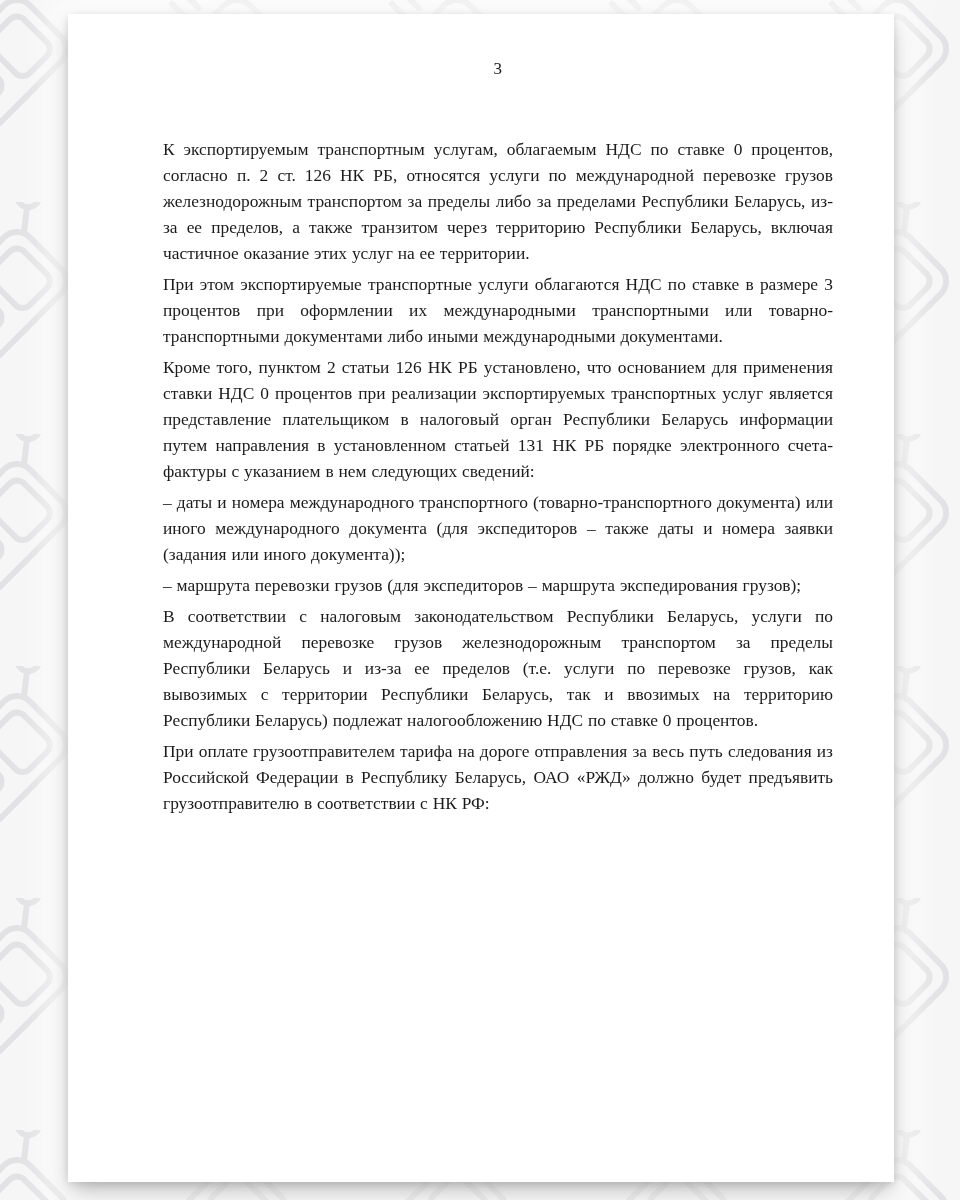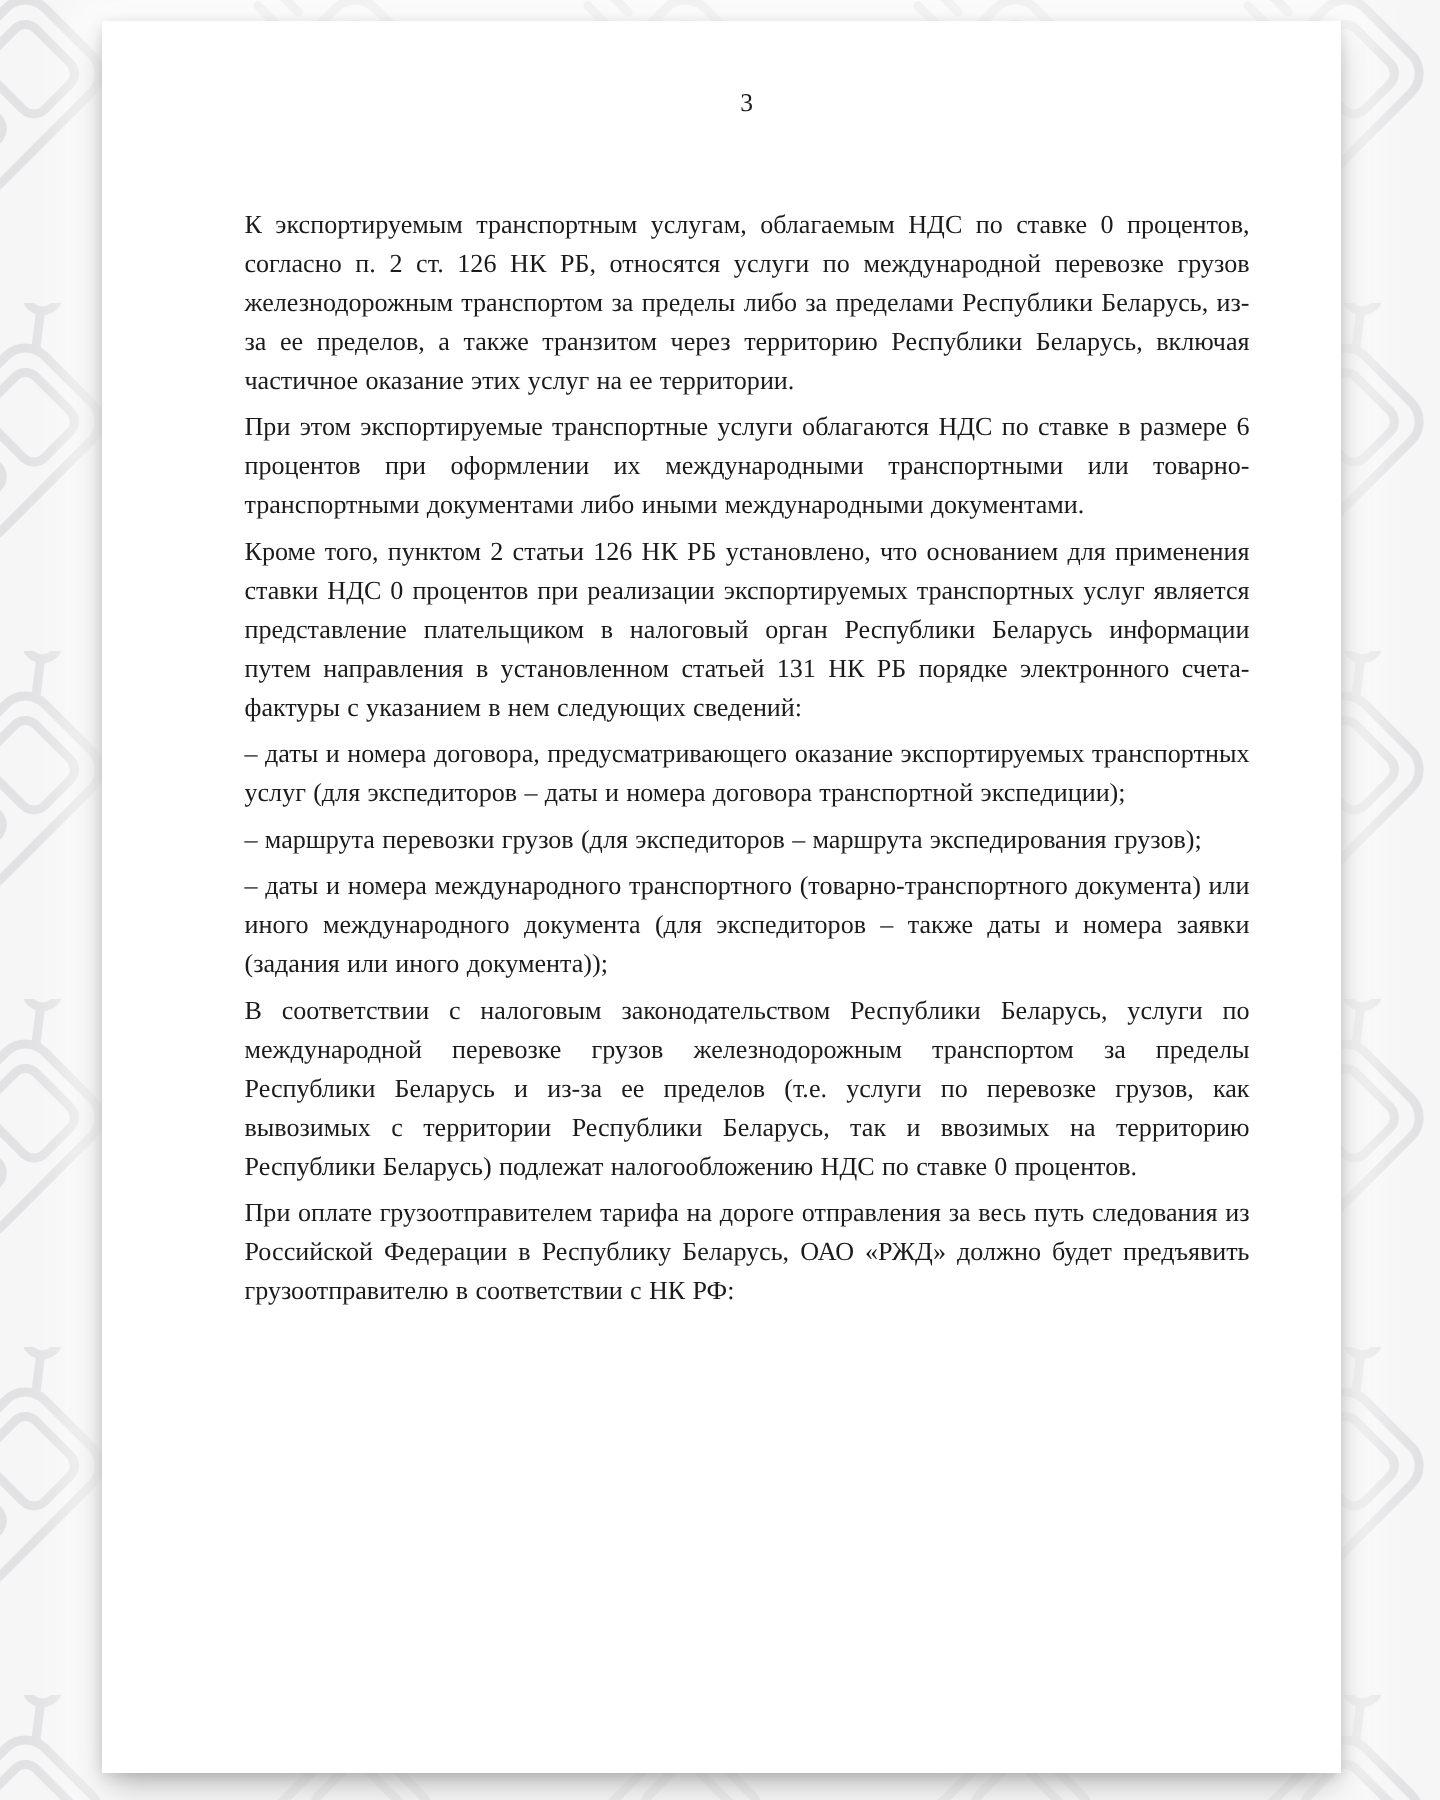--- a/index.html
+++ b/index.html
@@ -87,21 +87,20 @@
     </defs>
     <rect id="bg-pattern-rect" x="0" y="0" width="960" height="1200" fill="url(#trains)" stroke="none"></rect>
   </svg>
 </div>
 
 <div class="sheet" style="background: rgb(255, 255, 255); color: rgb(27, 27, 27);">
   <div class="page-number">3</div>
   <div class="content">
 
   <p class="para">К экспортируемым транспортным услугам, облагаемым НДС по ставке 0 процентов, согласно п. 2 ст. 126 НК РБ, относятся услуги по международной перевозке грузов железнодорожным транспортом за пределы либо за пределами Республики Беларусь, из-за ее пределов, а также транзитом через территорию Республики Беларусь, включая частичное оказание этих услуг на ее территории.</p>
-      <p class="para">При этом экспортируемые транспортные услуги облагаются НДС по ставке в размере 6 процентов при оформлении их международными транспортными или товарно-транспортными документами либо иными международными документами.</p>
+      <p class="para">При этом экспортируемые транспортные услуги облагаются НДС по ставке в размере 3 процентов при оформлении их международными транспортными или товарно-транспортными документами либо иными международными документами.</p>
       <p class="para">Кроме того, пунктом 2 статьи 126 НК РБ установлено, что основанием для применения ставки НДС 0 процентов при реализации экспортируемых транспортных услуг является представление плательщиком в налоговый орган Республики Беларусь информации путем направления в установленном статьей 131 НК РБ порядке электронного счета-фактуры с указанием в нем следующих сведений:</p>
-      <p class="para">– даты и номера договора, предусматривающего оказание экспортируемых транспортных услуг (для экспедиторов – даты и номера договора транспортной экспедиции);</p>
+      <p class="para">– даты и номера международного транспортного (товарно-транспортного документа) или иного международного документа (для экспедиторов – также даты и номера заявки (задания или иного документа));</p>
       <p class="para">– маршрута перевозки грузов (для экспедиторов – маршрута экспедирования грузов);</p>
-      <p class="para">– даты и номера международного транспортного (товарно-транспортного документа) или иного международного документа (для экспедиторов – также даты и номера заявки (задания или иного документа));</p>
       <p class="para">В соответствии с налоговым законодательством Республики Беларусь, услуги по международной перевозке грузов железнодорожным транспортом за пределы Республики Беларусь и из-за ее пределов (т.е. услуги по перевозке грузов, как вывозимых с территории Республики Беларусь, так и ввозимых на территорию Республики Беларусь) подлежат налогообложению НДС по ставке 0 процентов.</p>
       <p class="para">При оплате грузоотправителем тарифа на дороге отправления за весь путь следования из Российской Федерации в Республику Беларусь, ОАО «РЖД» должно будет предъявить грузоотправителю в соответствии с НК РФ:</p>
     </div>
 </div>
 
 </body></html>

